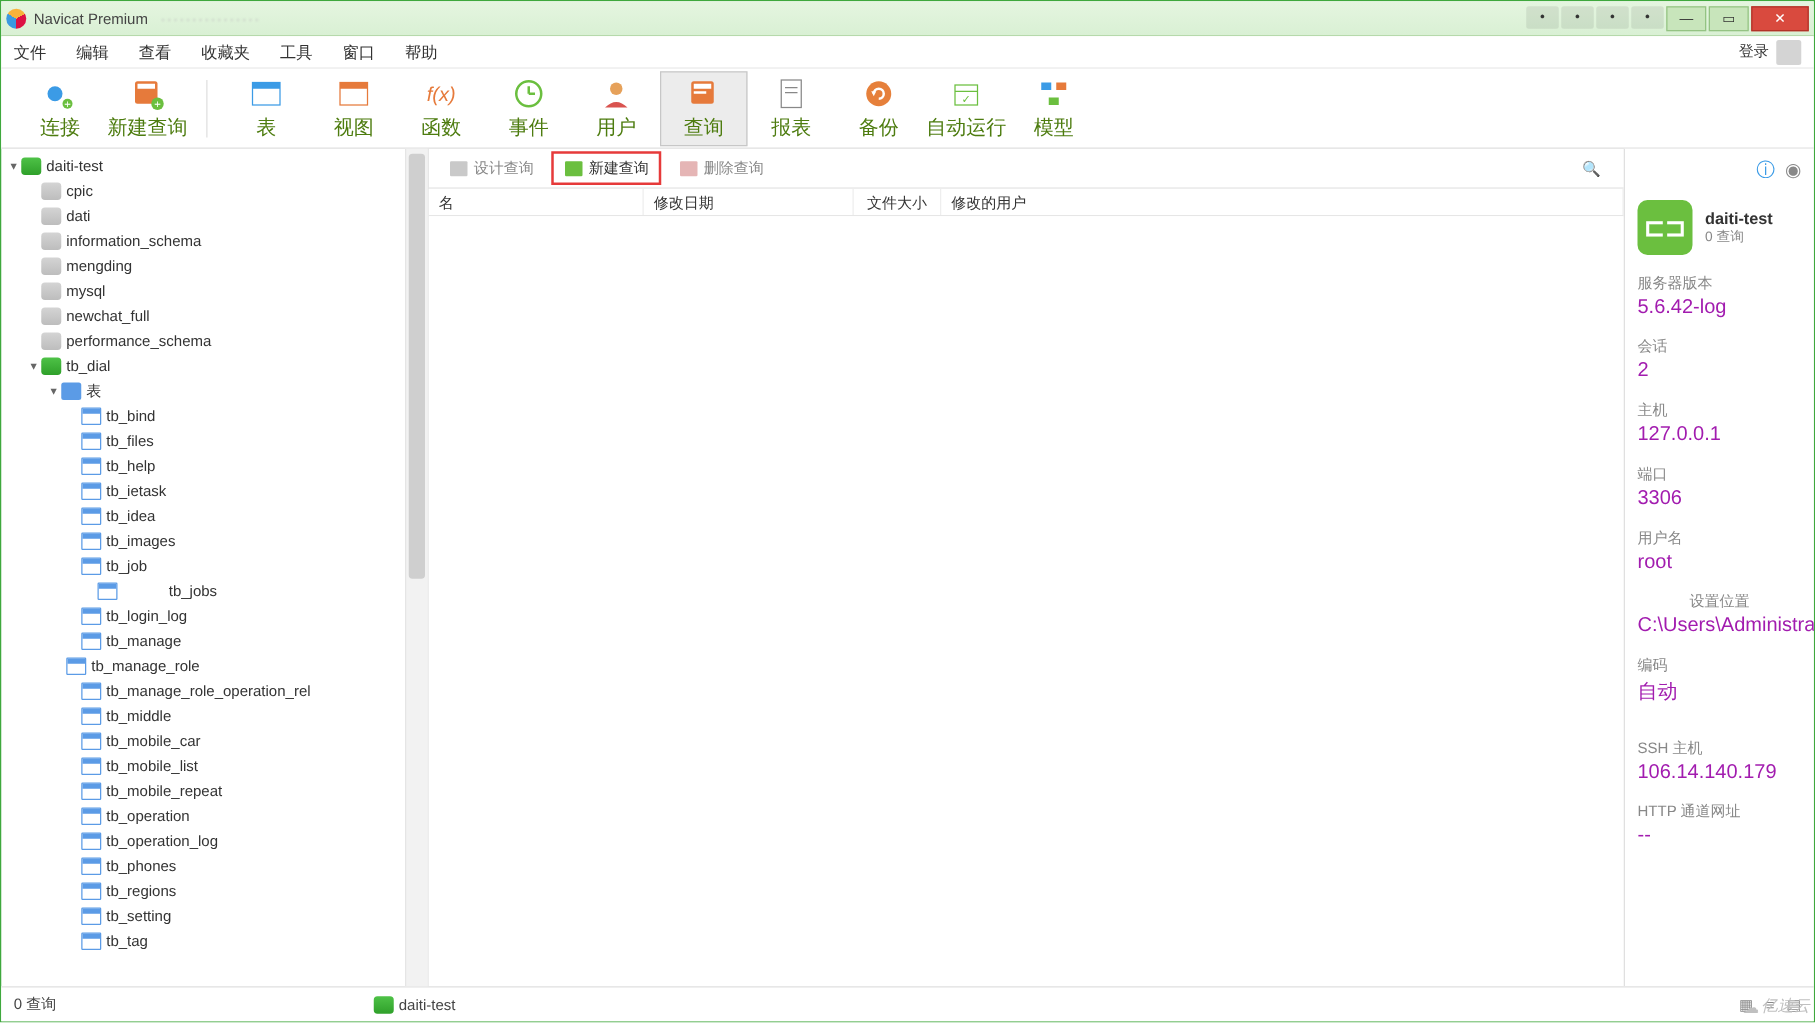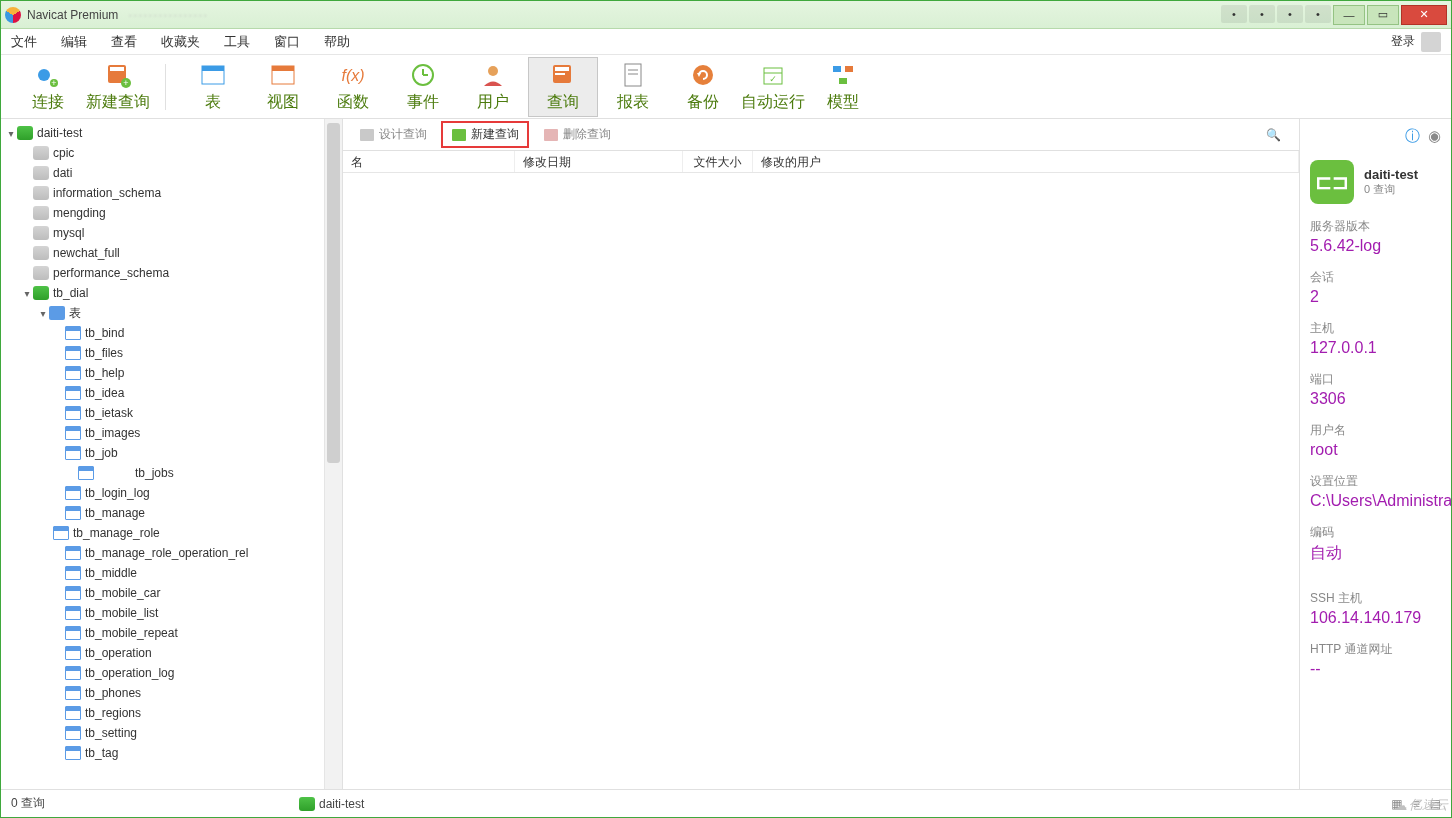--- a/index.html
+++ b/index.html
@@ -284,26 +284,26 @@
             <span>tb_files</span>
           </div>
           <div class="tree-item" style="padding-left: 52px;">
             <span class="caret empty">▸</span>
             <span class="icn table-icon"></span>
             <span>tb_help</span>
           </div>
           <div class="tree-item" style="padding-left: 52px;">
             <span class="caret empty">▸</span>
             <span class="icn table-icon"></span>
+            <span>tb_ietask</span>
+          </div>
+          <div class="tree-item" style="padding-left: 52px;">
+            <span class="caret empty">▸</span>
+            <span class="icn table-icon"></span>
             <span>tb_idea</span>
-          </div>
-          <div class="tree-item" style="padding-left: 52px;">
-            <span class="caret empty">▸</span>
-            <span class="icn table-icon"></span>
-            <span>tb_ietask</span>
           </div>
           <div class="tree-item" style="padding-left: 52px;">
             <span class="caret empty">▸</span>
             <span class="icn table-icon"></span>
             <span>tb_images</span>
           </div>
           <div class="tree-item" style="padding-left: 52px;">
             <span class="caret empty">▸</span>
             <span class="icn table-icon"></span>
             <span>tb_job</span>
@@ -452,21 +452,21 @@
             <div class="v">127.0.0.1</div>
           </div>
           <div class="kv" style="margin-bottom: 14px;">
             <div class="k">端口</div>
             <div class="v">3306</div>
           </div>
           <div class="kv" style="margin-bottom: 14px;">
             <div class="k">用户名</div>
             <div class="v">root</div>
           </div>
-          <div class="kv" style="margin-bottom: 14px;">
+          <div class="kv" style="margin-bottom: 14px; text-align: center;">
             <div class="k">设置位置</div>
             <div class="v">C:\Users\Administratc</div>
           </div>
           <div class="kv" style="margin-bottom: 26px;">
             <div class="k">编码</div>
             <div class="v">自动</div>
           </div>
           <div class="kv" style="margin-bottom: 14px;">
             <div class="k">SSH 主机</div>
             <div class="v">106.14.140.179</div>

